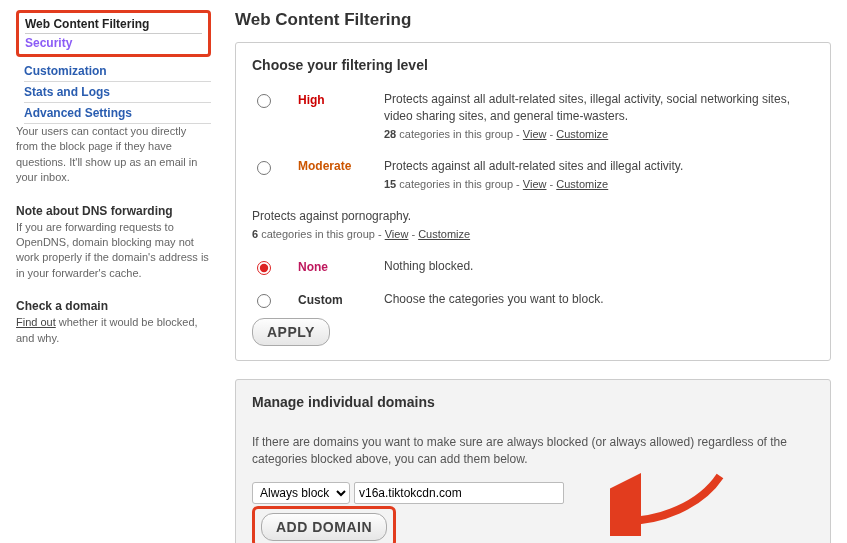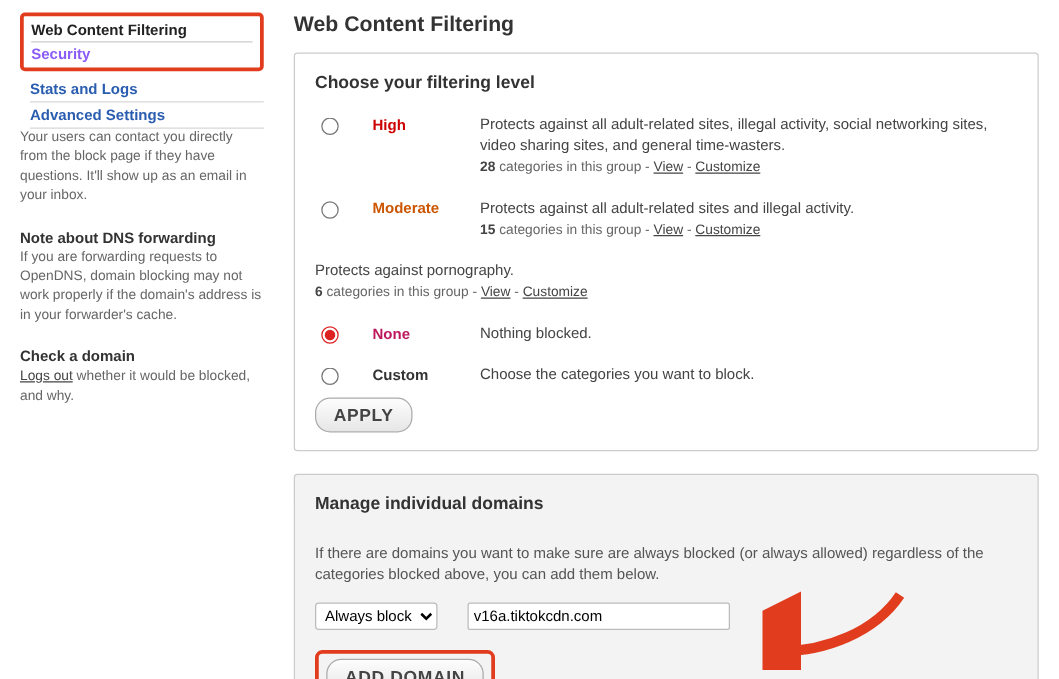--- a/index.html
+++ b/index.html
@@ -139,23 +139,23 @@
     font-weight: bold;
     color: #333;
   }
   .panel-manage p {
     color: #555;
     margin: 0 0 14px 0;
     line-height: 1.4;
   }
   .domain-controls {
     display: flex;
-    gap: 24px;
+    gap: 4px;
     align-items: center;
-    margin-bottom: 16px;
+    margin-bottom: 2px;
   }
   select.ctl {
     font-size: 12px;
     height: 22px;
     border: 1px solid #bbb;
     border-radius: 3px;
     background: #fff;
     padding: 1px 3px;
   }
   input.domain-input {
@@ -196,36 +196,37 @@
 </head>
 <body>
 
 <div class="layout">
   <aside class="sidebar">
     <div class="sidebar-top">
       <div class="sidebar-tab-active">Web Content Filtering</div>
       <div class="sidebar-tab" style="border-bottom:none;color:#8b5cf6;">Security</div>
     </div>
     <div class="sidebar-links">
+      <div><a href="#">Customization</a></div>
       <div><a href="#">Stats and Logs</a></div>
       <div><a href="#">Advanced Settings</a></div>
     </div>
 
     <div class="side-section">
       <p>Your users can contact you directly from the block page if they have questions. It'll show up as an email in your inbox.</p>
     </div>
 
     <div class="side-section">
       <h4>Note about DNS forwarding</h4>
       <p>If you are forwarding requests to OpenDNS, domain blocking may not work properly if the domain's address is in your forwarder's cache.</p>
     </div>
 
     <div class="side-section">
       <h4>Check a domain</h4>
-      <p><a href="#">Logs out</a><span> whether it would be blocked, and why.</span></p>
+      <p><a href="#">Find out</a><span> whether it would be blocked, and why.</span></p>
     </div>
   </aside>
 
   <main class="main">
     <h1 class="page-title">Web Content Filtering</h1>
 
     <section class="panel">
       <h2>Choose your filtering level</h2>
       <div id="levels">
           <div class="level-row">

